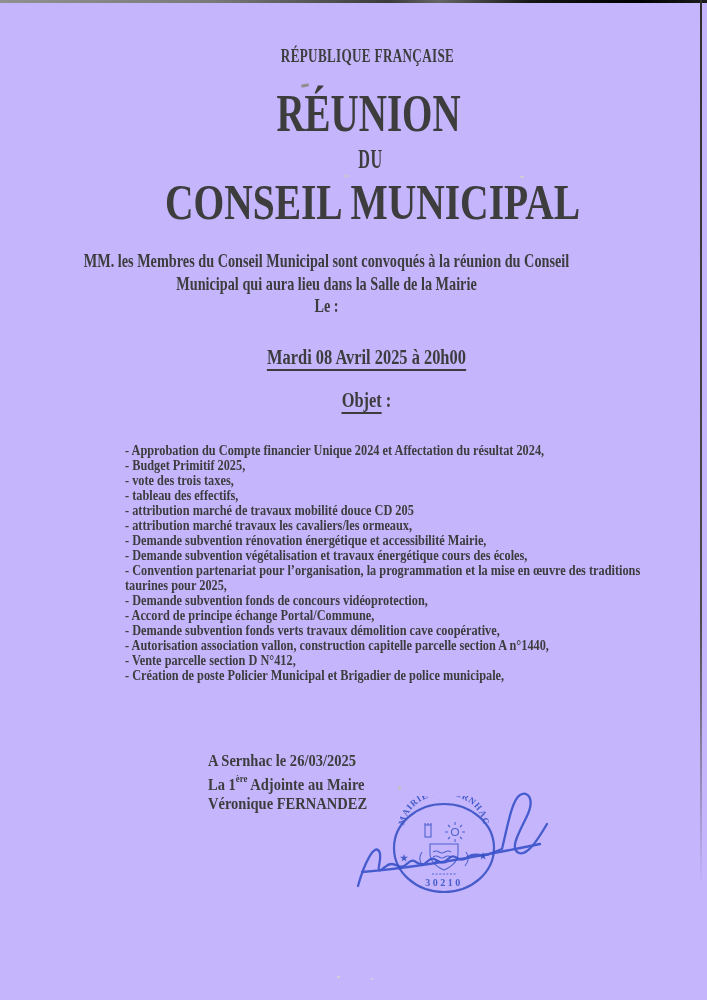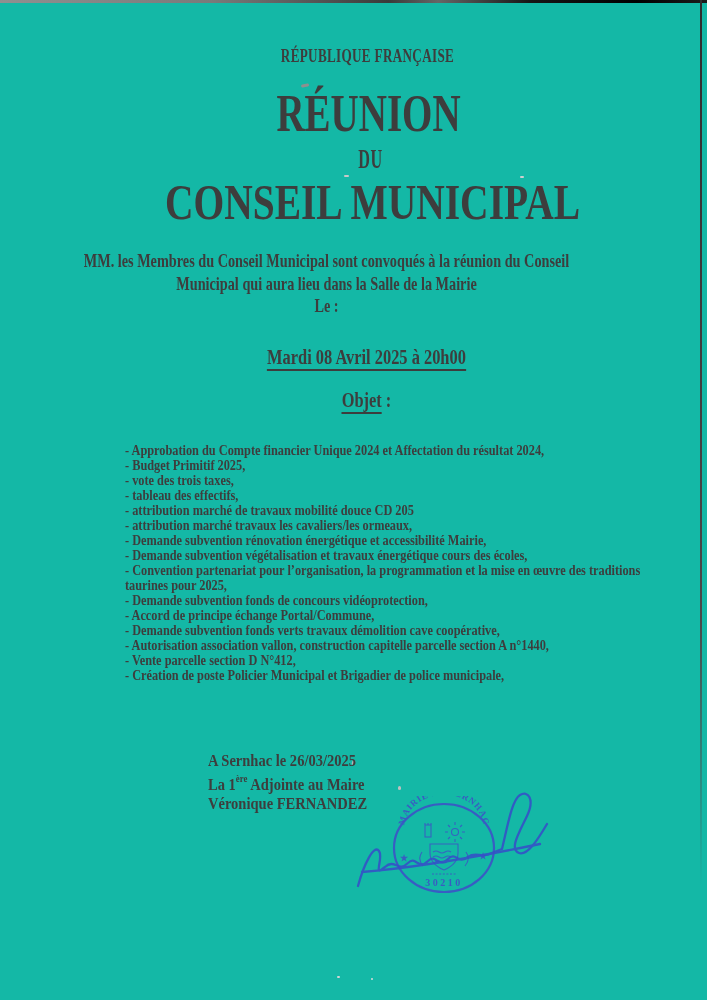--- a/index.html
+++ b/index.html
@@ -1,17 +1,17 @@
 <!DOCTYPE html>
 <html><head>
 <meta charset="utf-8">
 <style>
   html,body{margin:0;padding:0;background:#e9e9e9;}
   .page{
-    position:relative;width:707px;height:1000px;background:#14b8a6;overflow:hidden;
+    position:relative;width:707px;height:1000px;background:#c4b5fd;overflow:hidden;
     font-family:"Liberation Serif","DejaVu Serif",serif;font-weight:bold;color:#3d3d3d;
     margin:0 auto;
   }
   .abs{position:absolute;}
   .center-line{left:0;width:707px;text-align:center;white-space:nowrap;}
 
   .h-republique{top:45px;font-size:19px;letter-spacing:.5px;transform:translateX(14px) scaleX(.69);}
   .h-reunion{top:84px;font-size:52px;transform:translateX(15px) scaleX(.75);}
   .h-du{top:144px;font-size:27px;transform:translateX(17px) scaleX(.60);letter-spacing:1px;}
   .h-conseil{top:173px;font-size:50px;transform:translateX(19px) scaleX(.79);}

